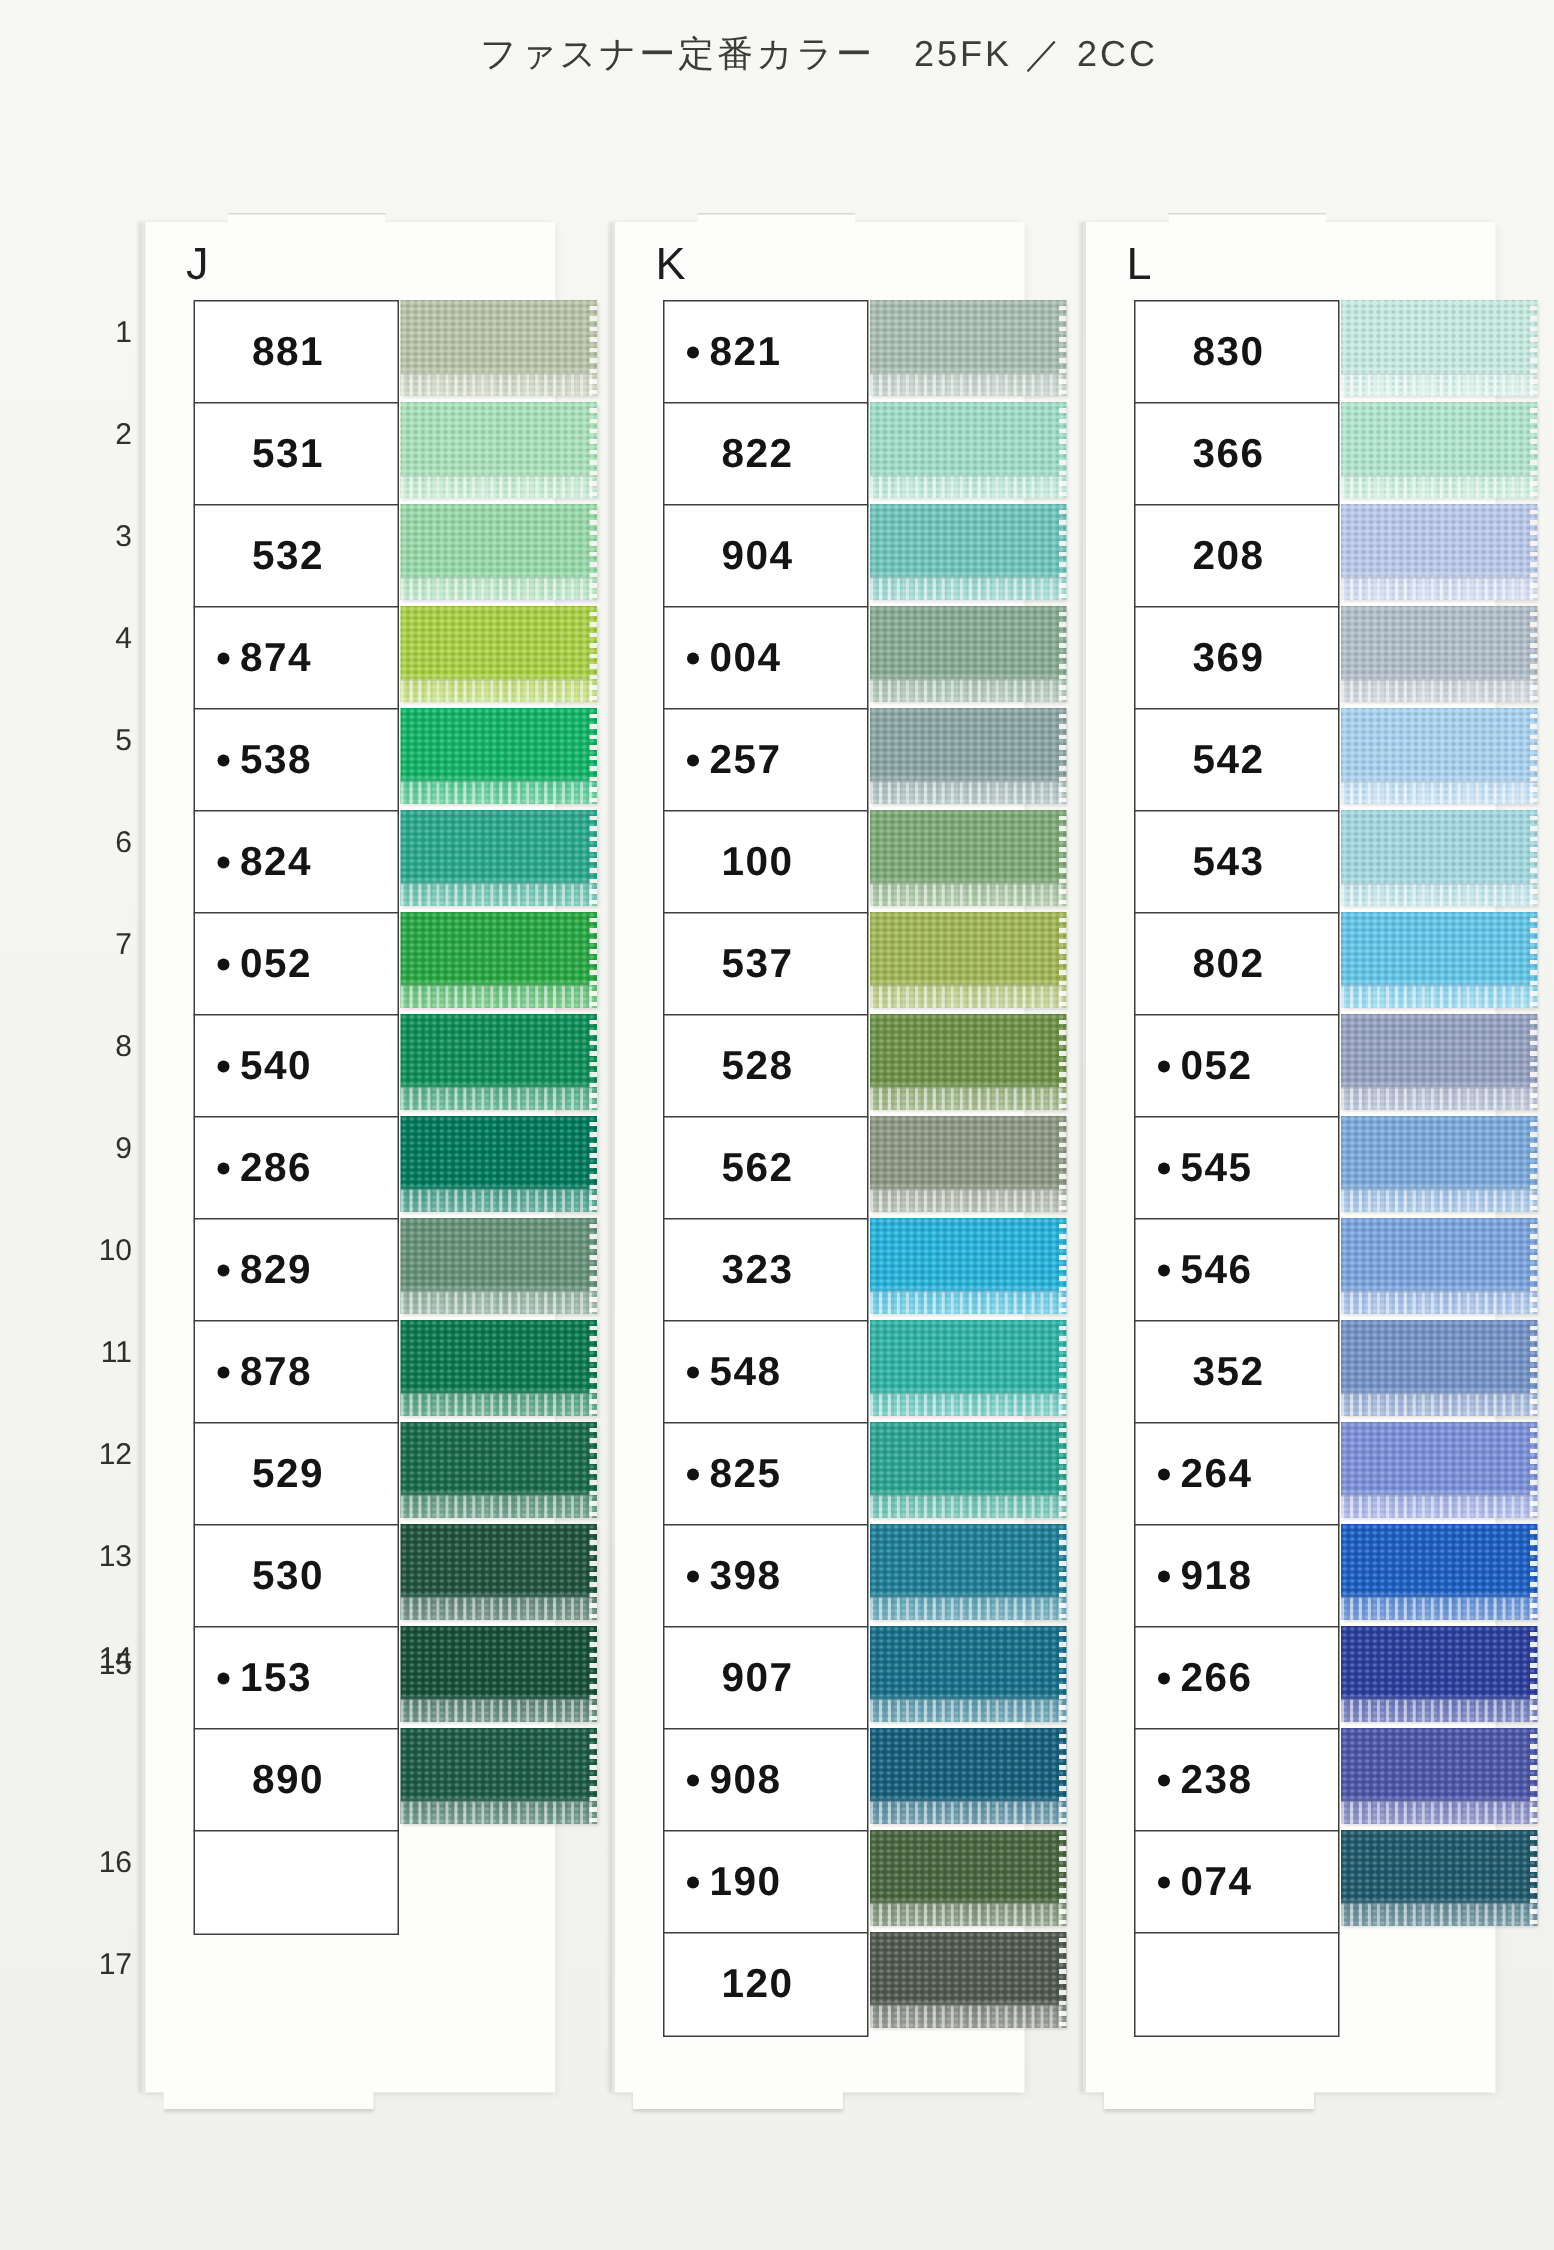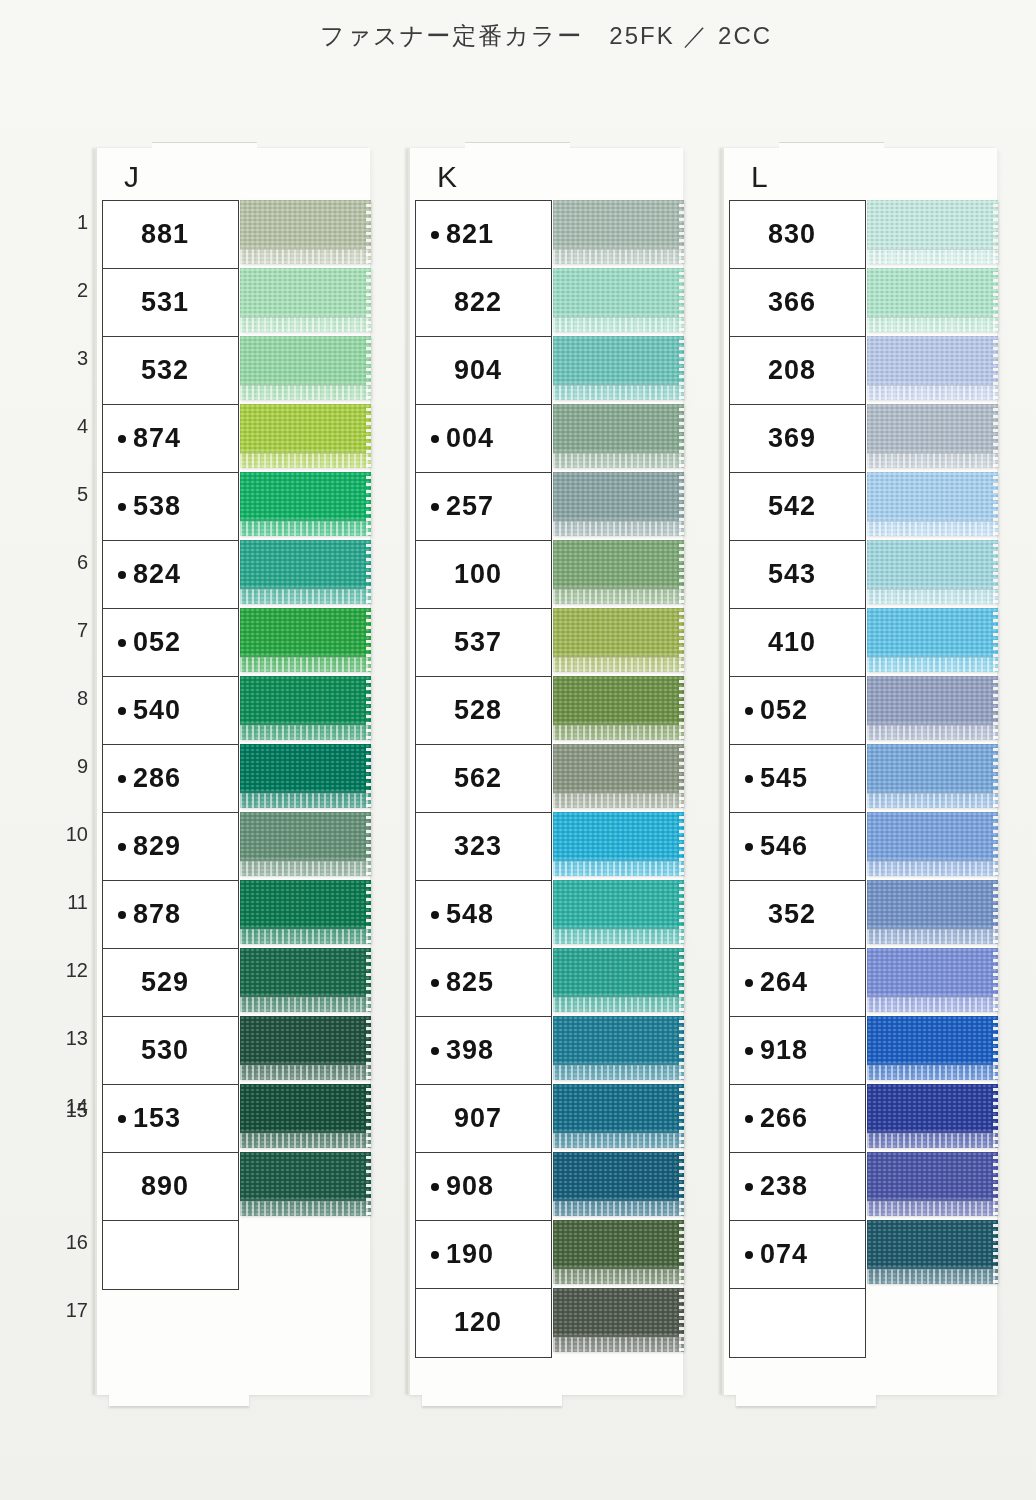--- a/index.html
+++ b/index.html
@@ -33,21 +33,21 @@
     background:#fdfdfb;box-shadow:0 -1px 0 #d8d8d2;
   }
   .card-tab-bottom{
     position:absolute;bottom:-11px;left:12px;width:140px;height:12px;
     background:#fdfdfb;box-shadow:0 2px 2px rgba(120,120,110,0.25);
   }
   .card-label{
     position:absolute;top:12px;left:27px;
     font-size:30px;color:#1e1e1e;
   }
-  .tbl{position:absolute;top:52px;left:0;width:100%;}
+  .tbl{position:absolute;top:52px;left:0;width:100%;padding-left:27px;}
   .trow{position:relative;height:69.6px;}
   .trow + .trow{margin-top:-1.6px;}
   .cell{
     position:absolute;left:5px;top:0;width:137px;height:100%;
     background:#ffffff;border:1.6px solid #3d3d3d;
     box-sizing:border-box;
     display:flex;align-items:center;
   }
   .dot{
     width:8px;height:8px;border-radius:50%;
@@ -372,21 +372,21 @@
             <div class="swatch" style="--c: #a9d1ef;"></div>
           </div>
           <div class="trow">
             <div class="cell">
               <span class="code">543</span>
             </div>
             <div class="swatch" style="--c: #a3d7df;"></div>
           </div>
           <div class="trow">
             <div class="cell">
-              <span class="code">410</span>
+              <span class="code">802</span>
             </div>
             <div class="swatch" style="--c: #63c4e6;"></div>
           </div>
           <div class="trow">
             <div class="cell">
               <span class="dot"></span>
               <span class="code">052</span>
             </div>
             <div class="swatch" style="--c: #95a1c0;"></div>
           </div>

